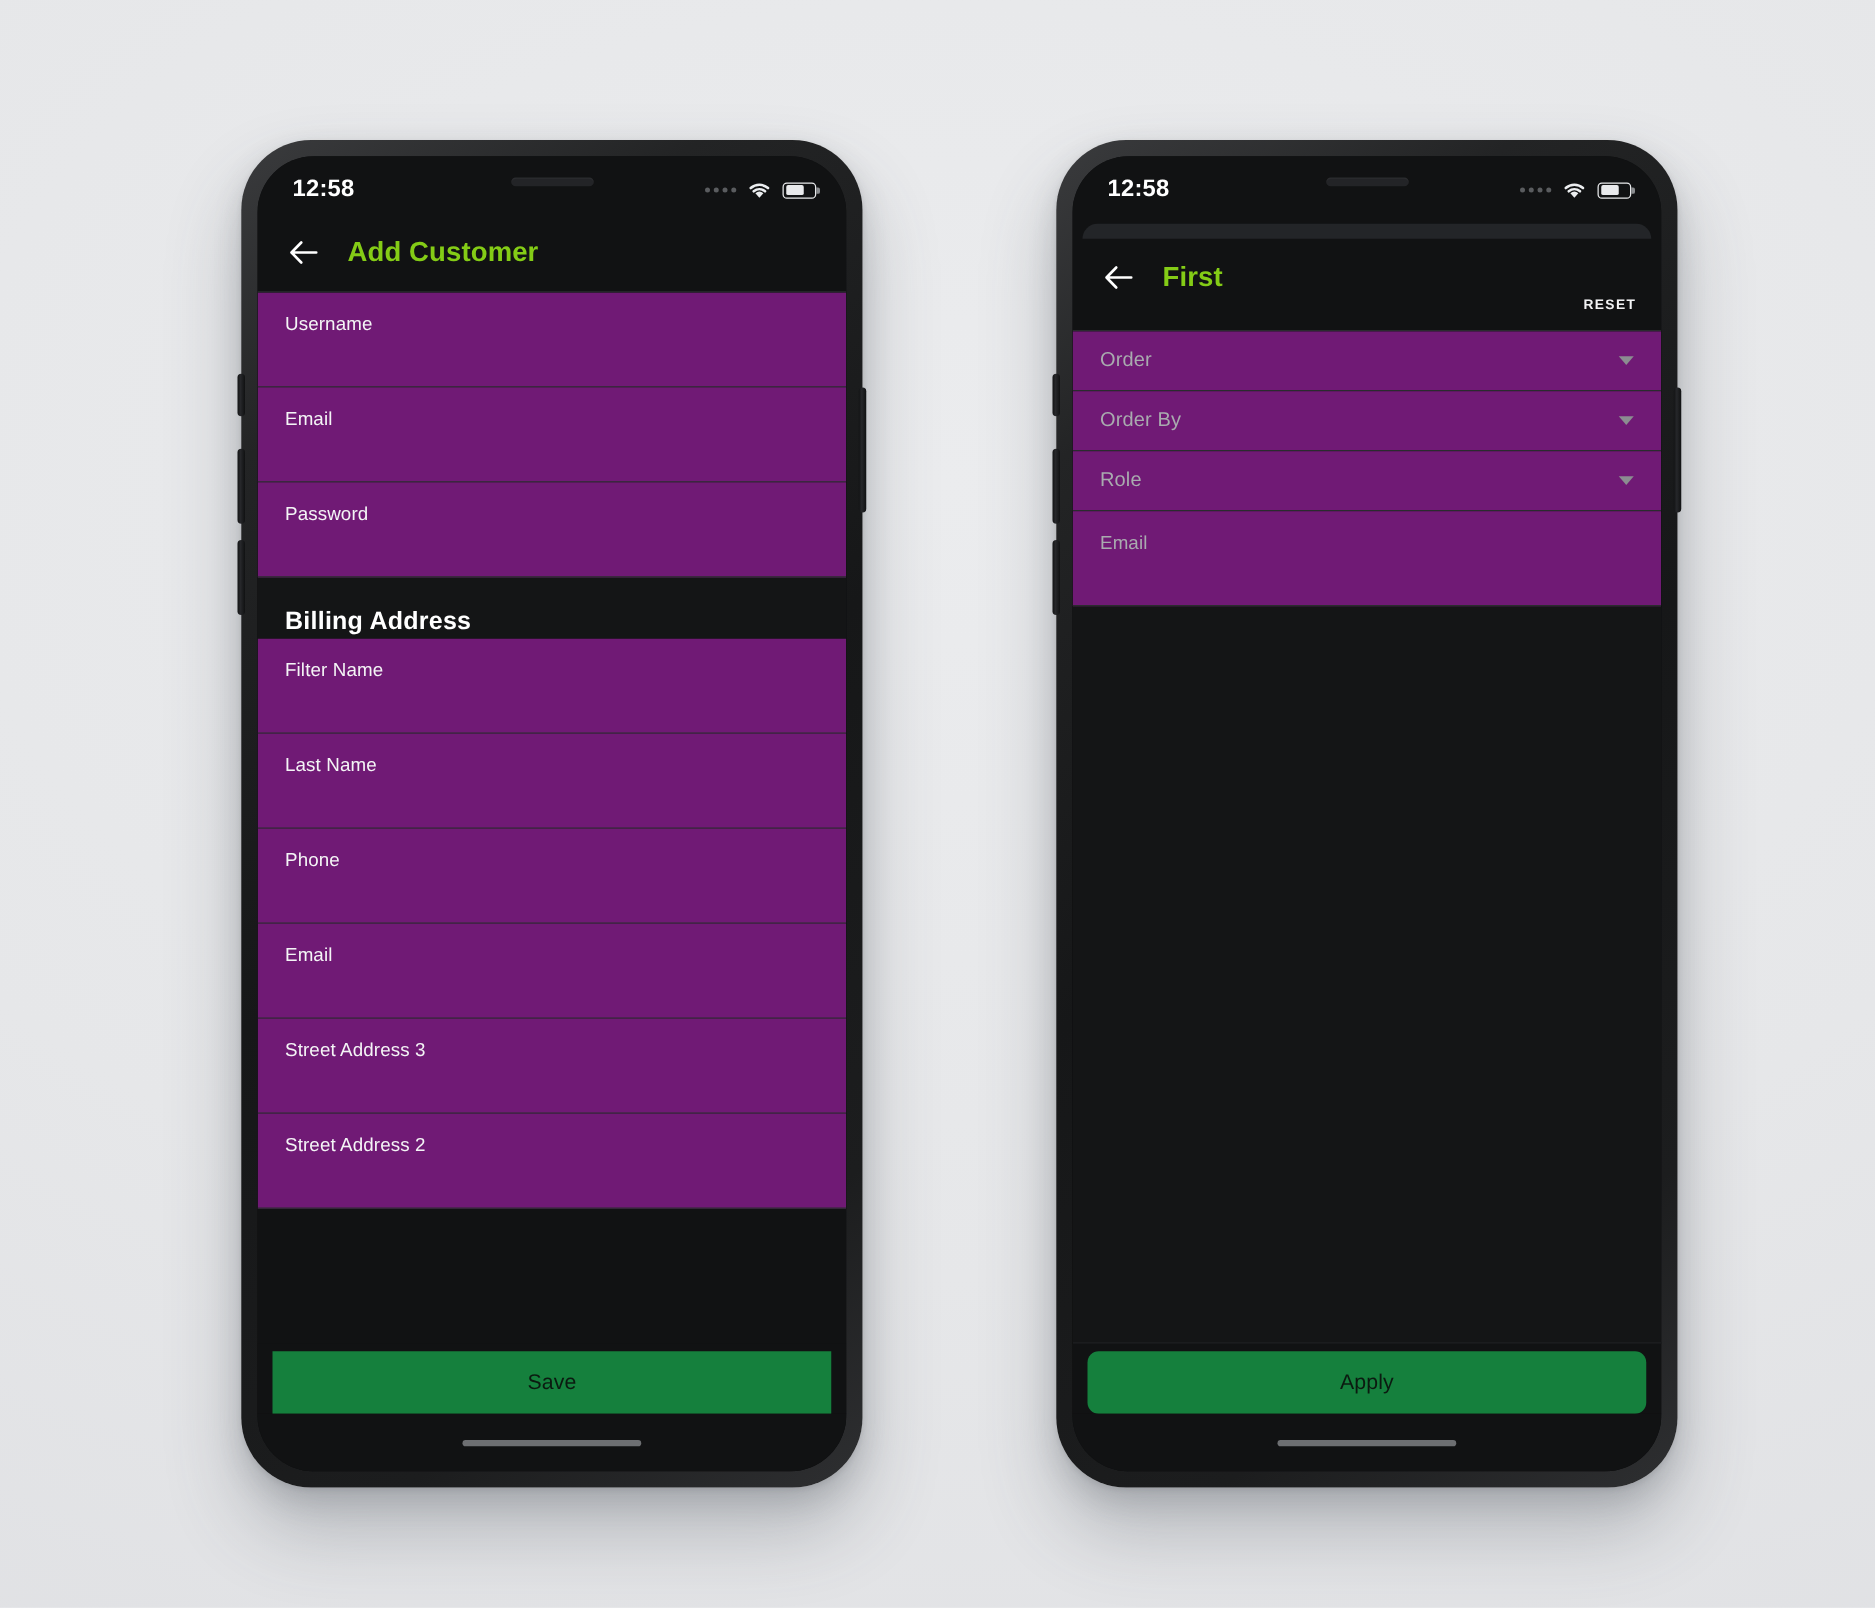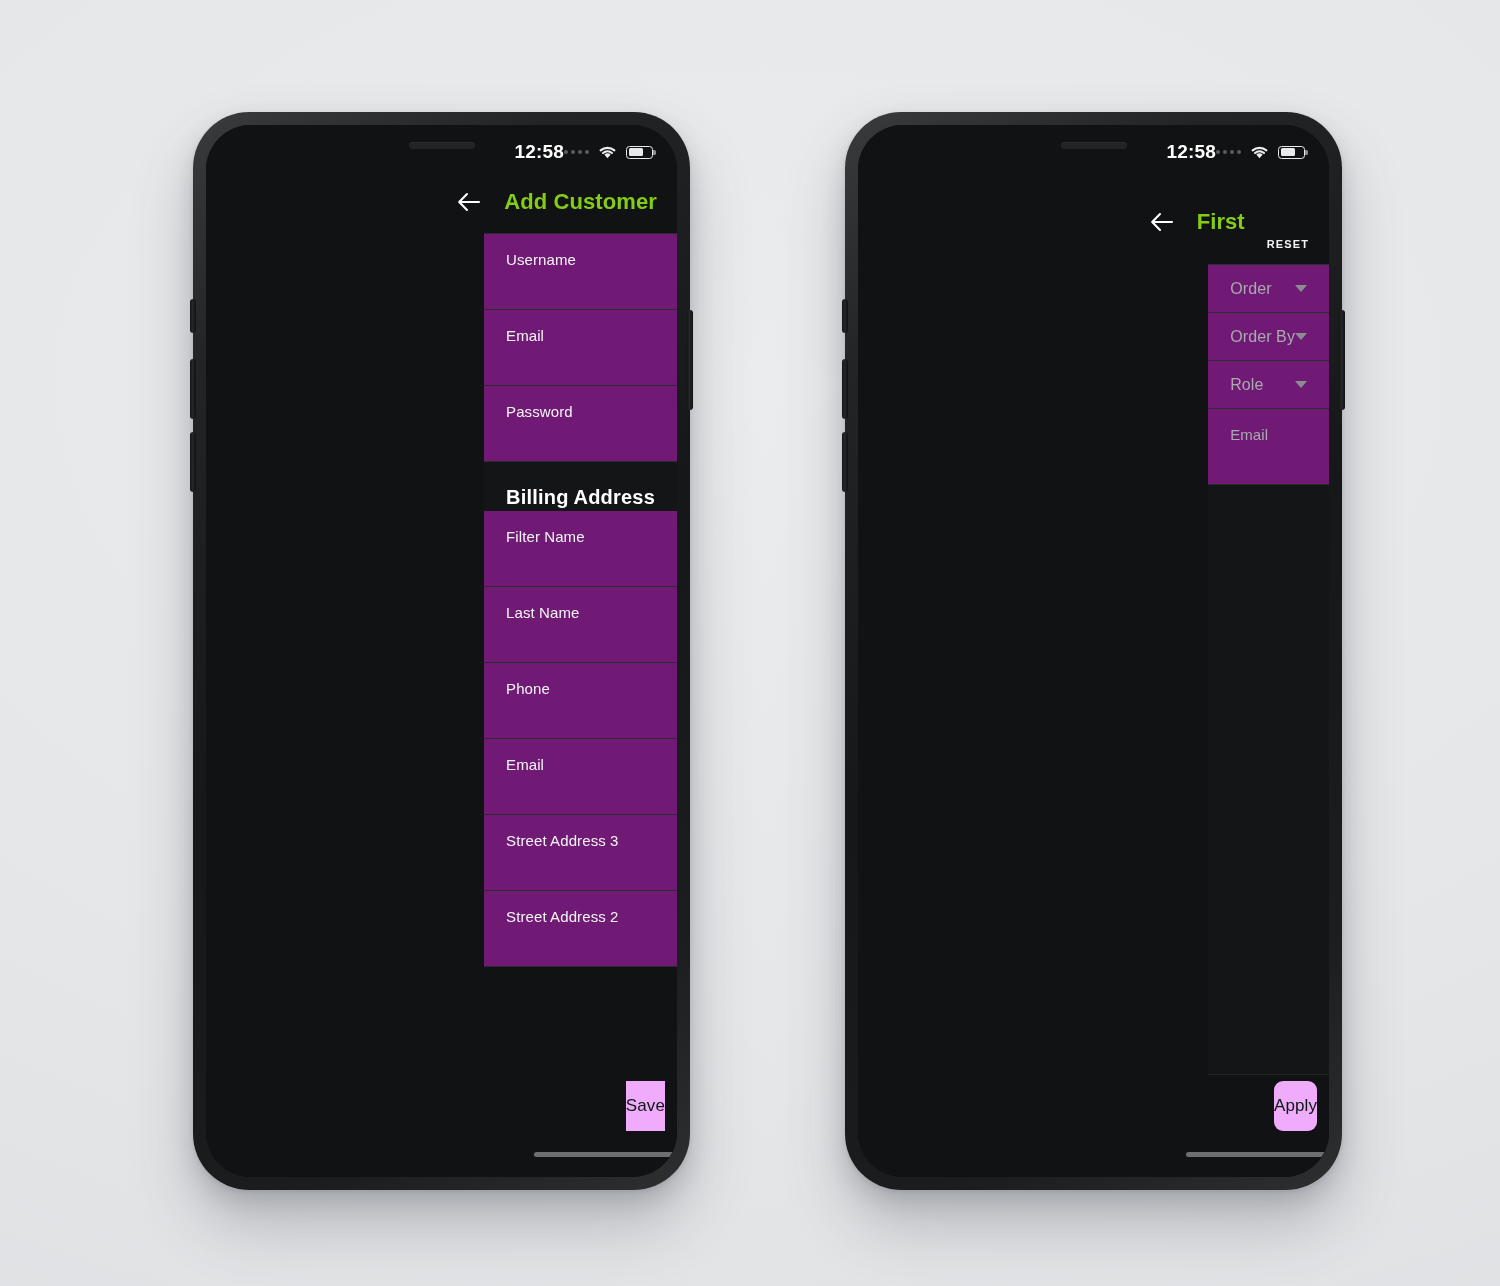--- a/index.html
+++ b/index.html
@@ -53,21 +53,20 @@
   .btn-right { right: -3px; width: 6px; }
 
   
   .screen {
     position: absolute;
     inset: 0;
     background: #111213;
     display: flex;
     flex-direction: column;
     color: #ffffff;
-    align-items: flex-end;
   }
 
   
   .speaker {
     position: absolute;
     top: 17px;
     left: 50%;
     transform: translateX(-50%);
     width: 66px;
     height: 7px;
@@ -220,21 +219,21 @@
   
   .cta-wrap {
     flex: 0 0 auto;
     padding: 6px 12px 0 12px;
     background: #111213;
   }
   .cta {
     display: block;
     width: 100%;
     border: none;
-    background: #f0abfc;
+    background: #15803d;
     color: #0b1a10;
     font-family: inherit;
     font-size: 17px;
     letter-spacing: 0.1px;
     padding: 15px 0;
     cursor: pointer;
   }
   .cta.square { border-radius: 0; }
   .cta.round  { border-radius: 9px; }
 

